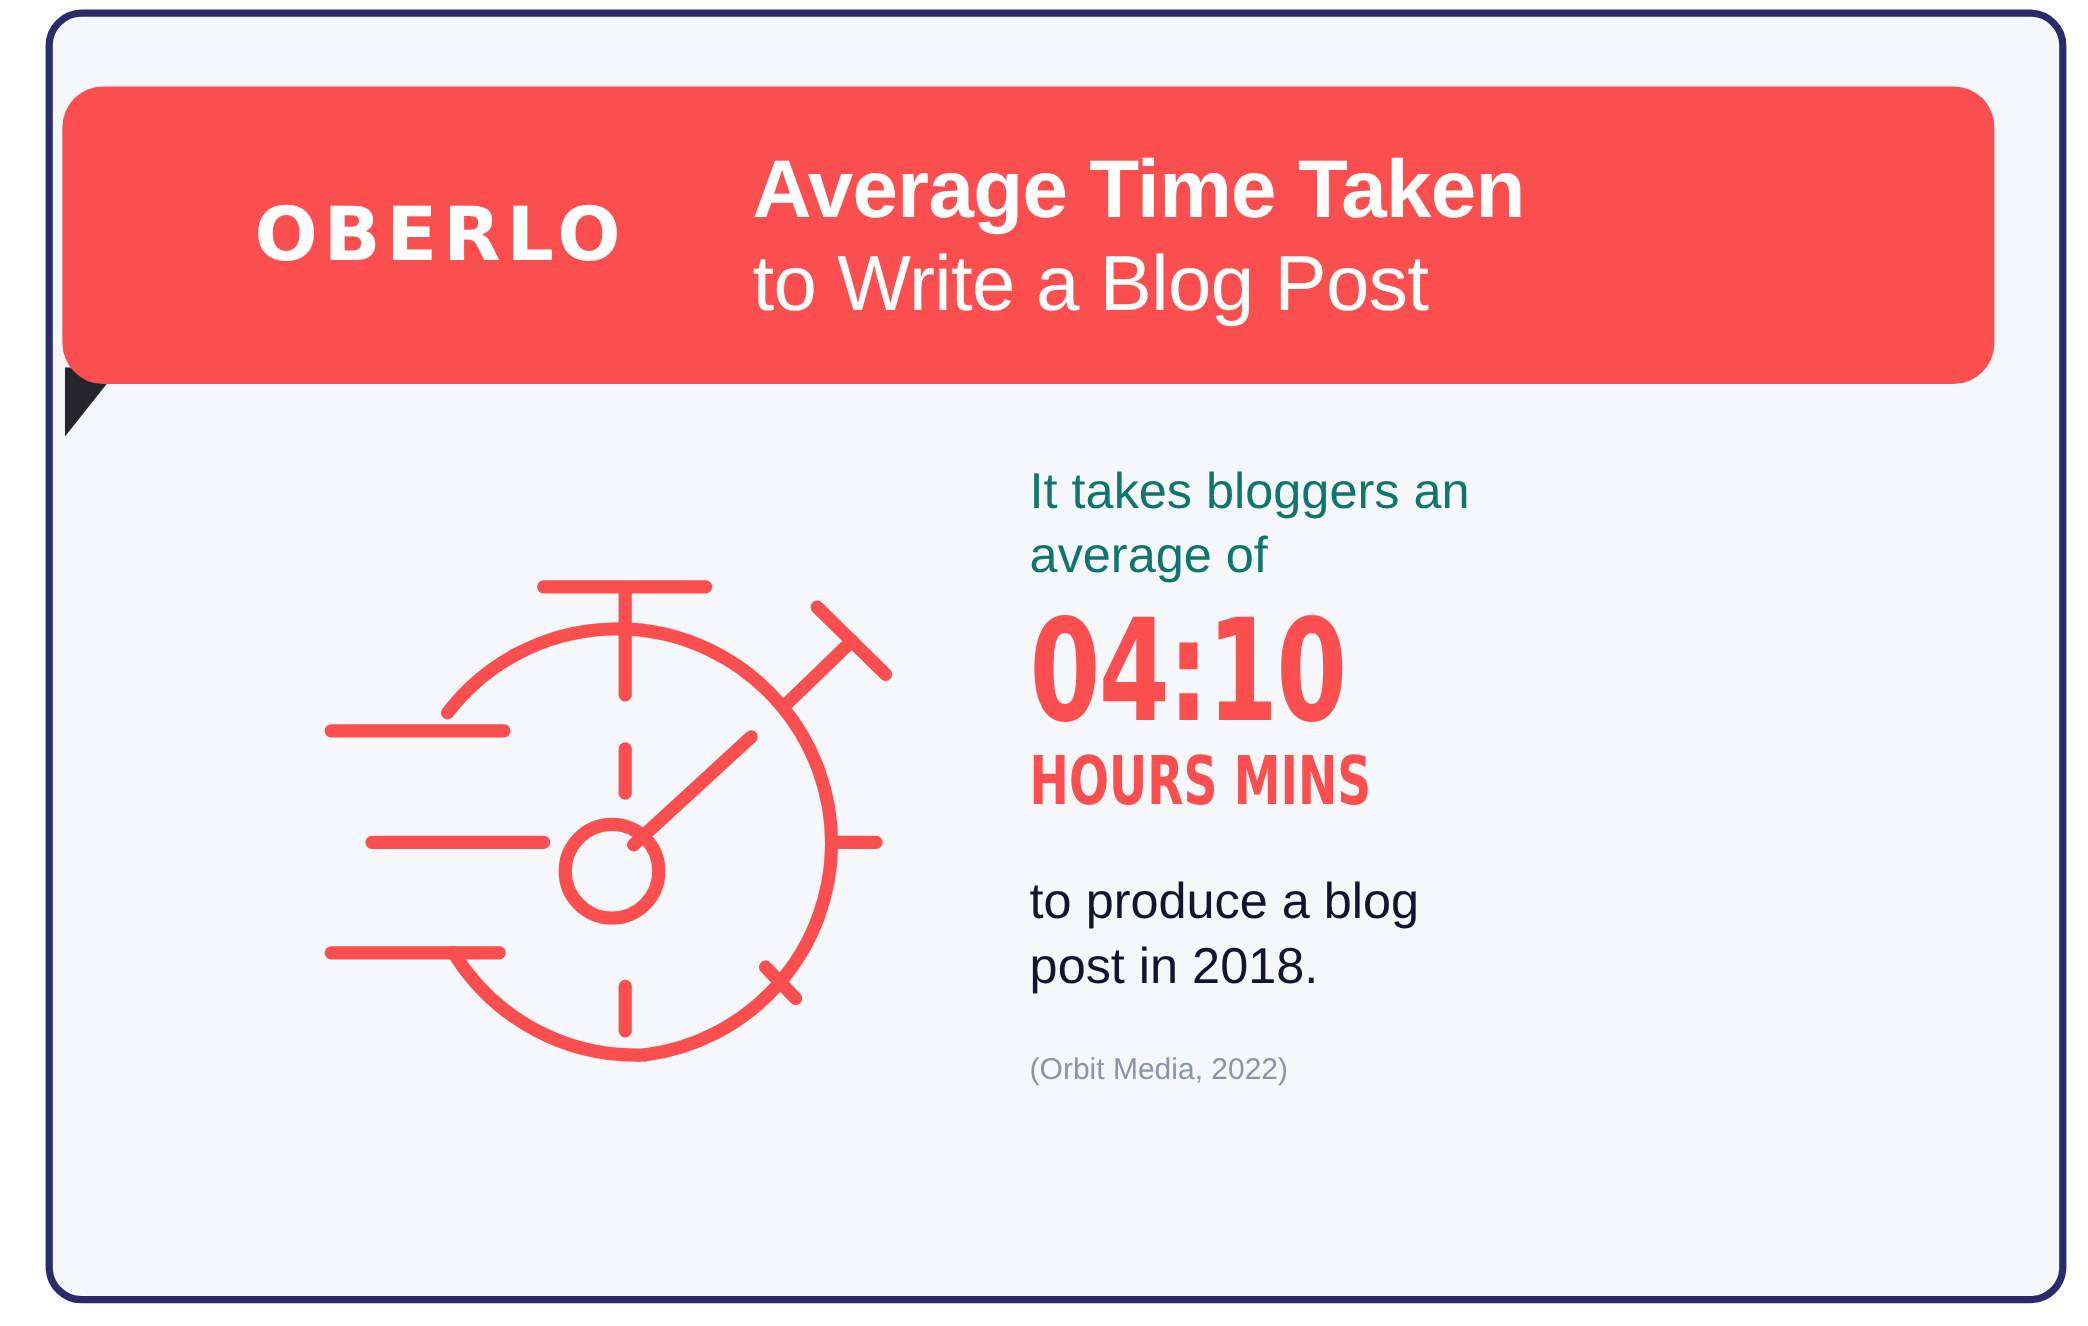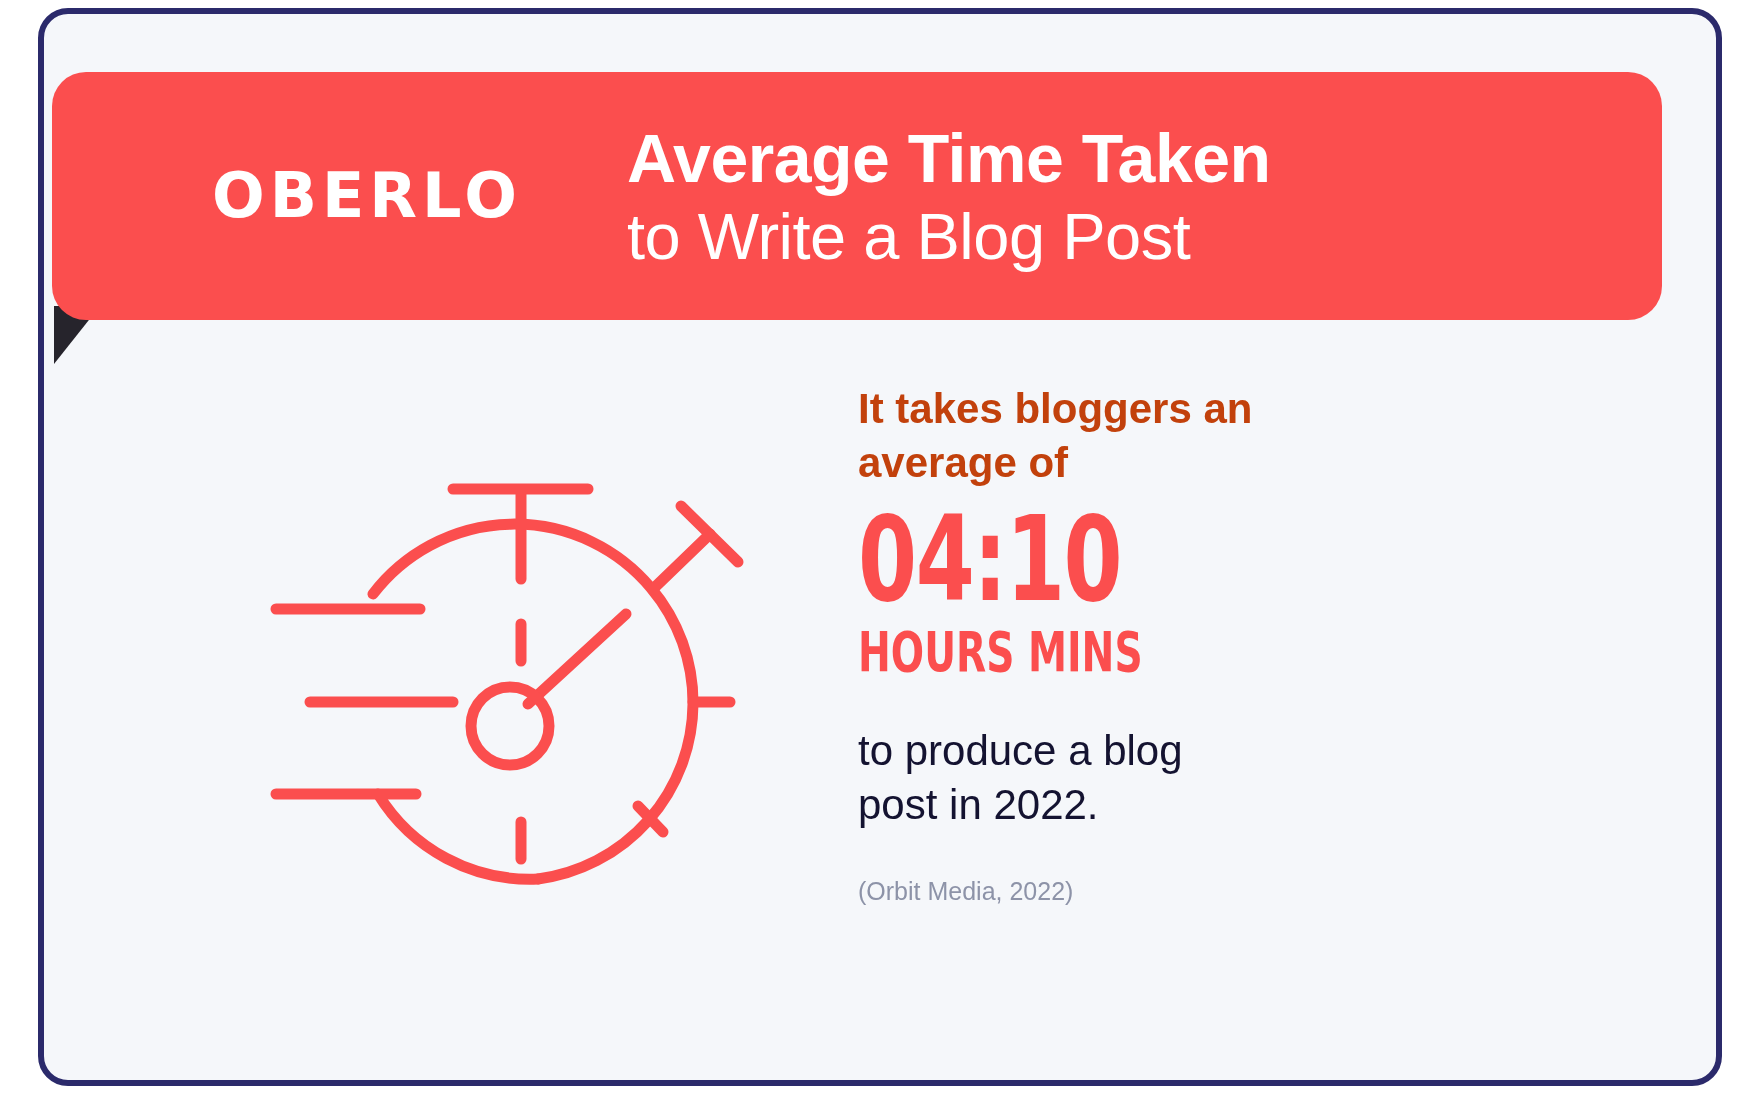--- a/index.html
+++ b/index.html
@@ -126,23 +126,23 @@
 
   
   .text-col {
     position: absolute;
     left: 770px;
     top: 48px;
     width: 520px;
   }
 
   .lead-text {
-    color: #c2410c;
+    color: #0f766e;
     font-size: 42px;
-    font-weight: 700;
+    font-weight: 400;
     line-height: 1.28;
     margin: 0 0 14px 0;
     max-width: 400px;
   }
 
   .big-time {
     color: #fb4e4e;
     font-family: "DejaVu Sans", sans-serif;
     font-size: 118px;
     font-weight: 700;
@@ -232,19 +232,19 @@
             <line x1="72" y1="328" x2="215" y2="328"></line>
             <line x1="38" y1="420" x2="178" y2="420"></line>
           </g>
         </svg>
       </div>
 
       <div class="text-col">
         <p class="lead-text">It takes bloggers an average of</p>
         <p class="big-time">04:10</p>
         <p class="unit-label">HOURS MINS</p>
-        <p class="tail-text">to produce a blog post in 2022.</p>
+        <p class="tail-text">to produce a blog post in 2018.</p>
         <p class="source-text">(Orbit Media, 2022)</p>
       </div>
 
     </div>
   </div>
 </div>
 
 </body></html>

